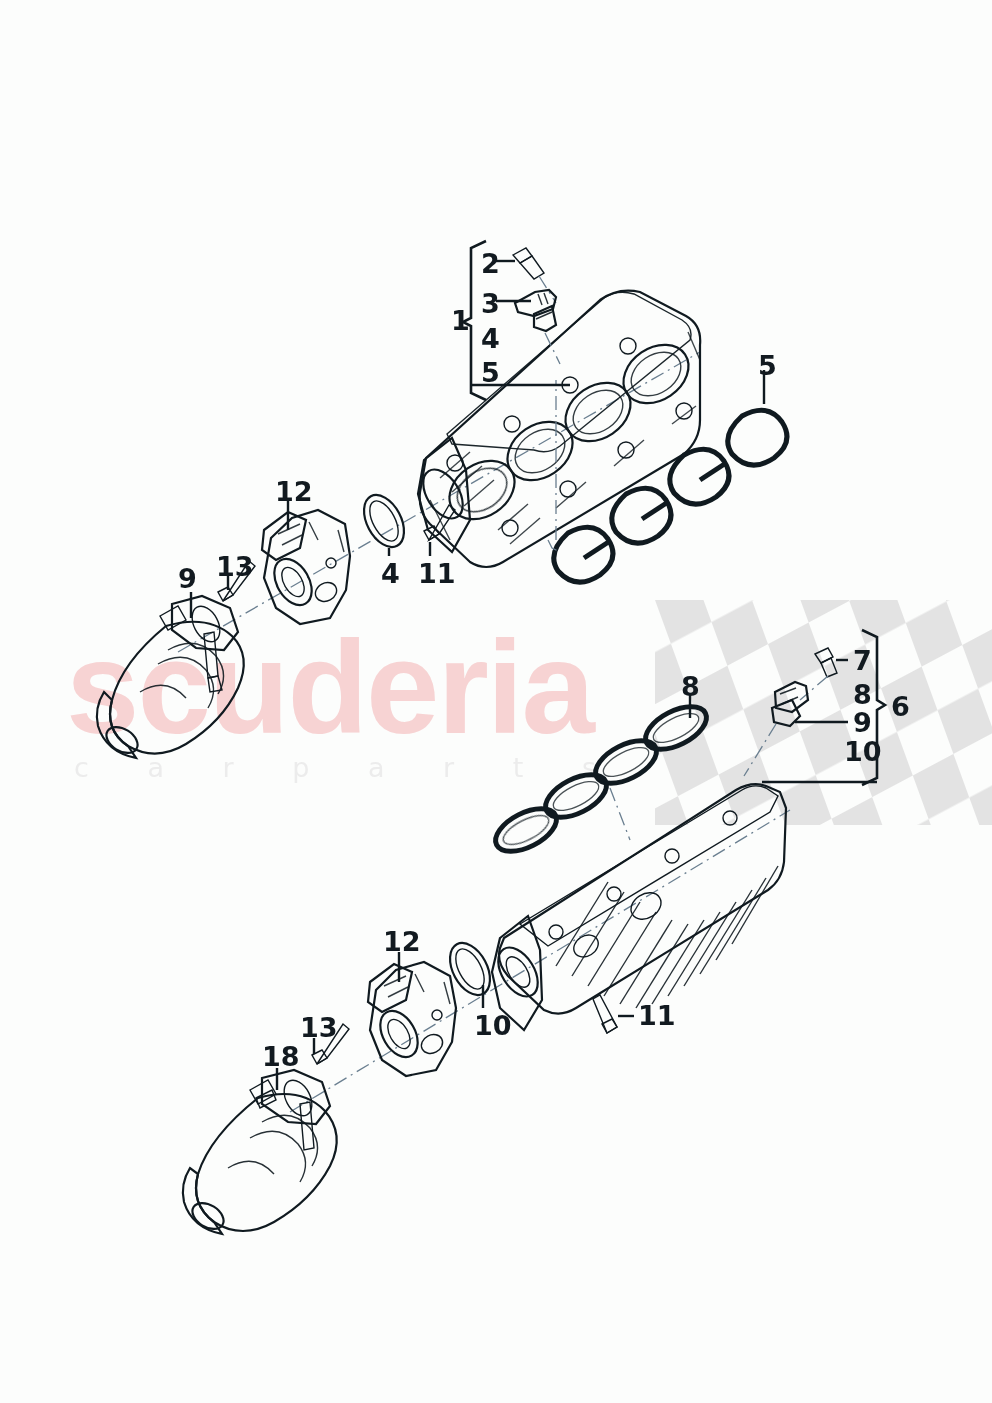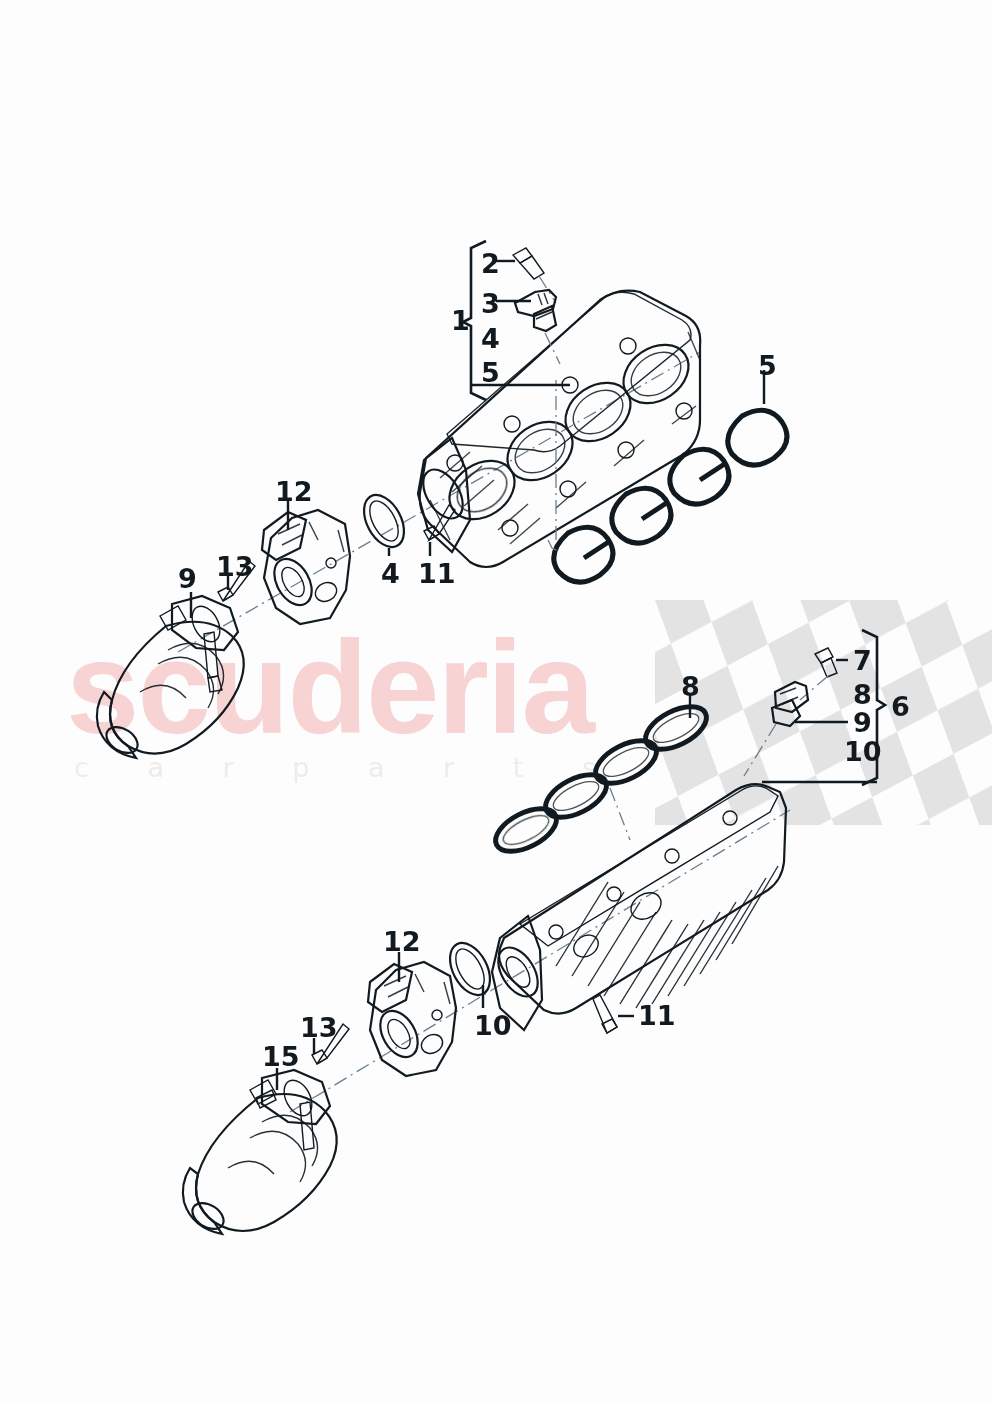--- a/index.html
+++ b/index.html
@@ -421,15 +421,15 @@
   <div class="num" style="left:681px;top:673px">8</div>
   <div class="num" style="left:853px;top:647px">7</div>
   <div class="num" style="left:853px;top:681px">8</div>
   <div class="num" style="left:853px;top:709px">9</div>
   <div class="num" style="left:844px;top:738px">10</div>
   <div class="num" style="left:891px;top:693px">6</div>
   <div class="num" style="left:383px;top:928px">12</div>
   <div class="num" style="left:474px;top:1012px">10</div>
   <div class="num" style="left:638px;top:1002px">11</div>
   <div class="num" style="left:300px;top:1014px">13</div>
-  <div class="num" style="left:262px;top:1043px">15</div>
+  <div class="num" style="left:262px;top:1043px">18</div>
 
 </div>
 
 </body></html>

